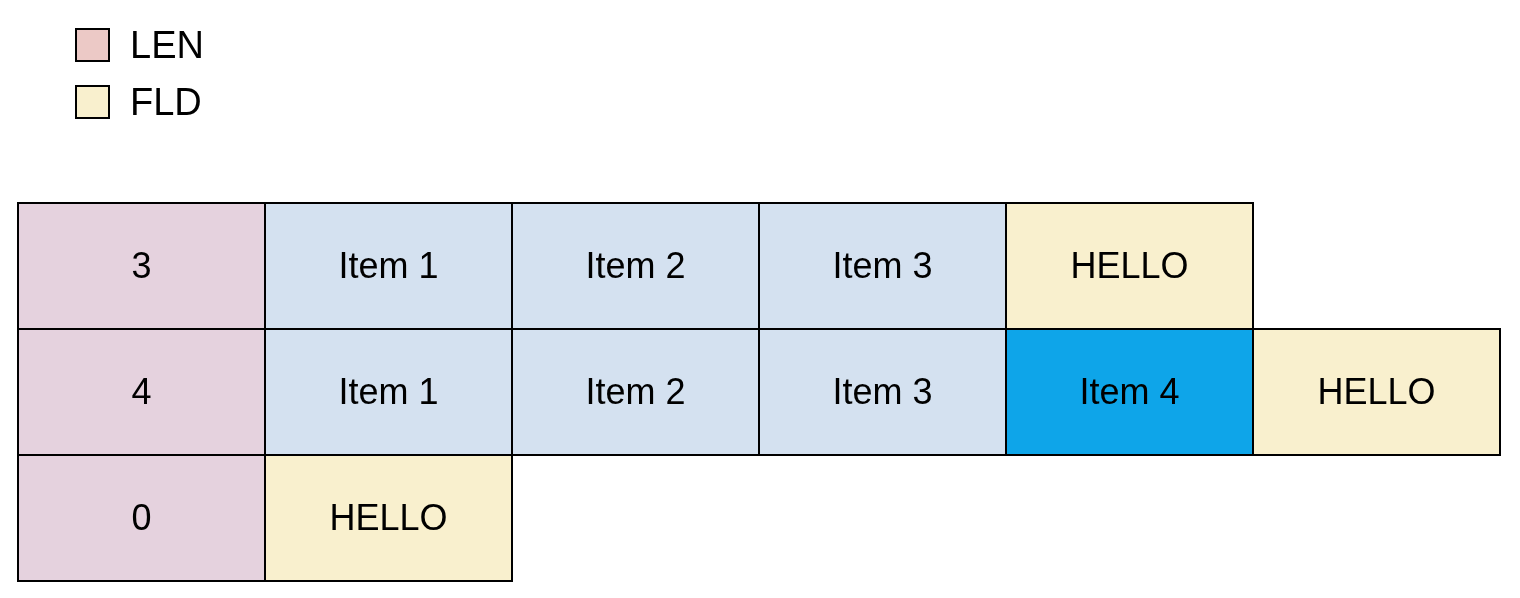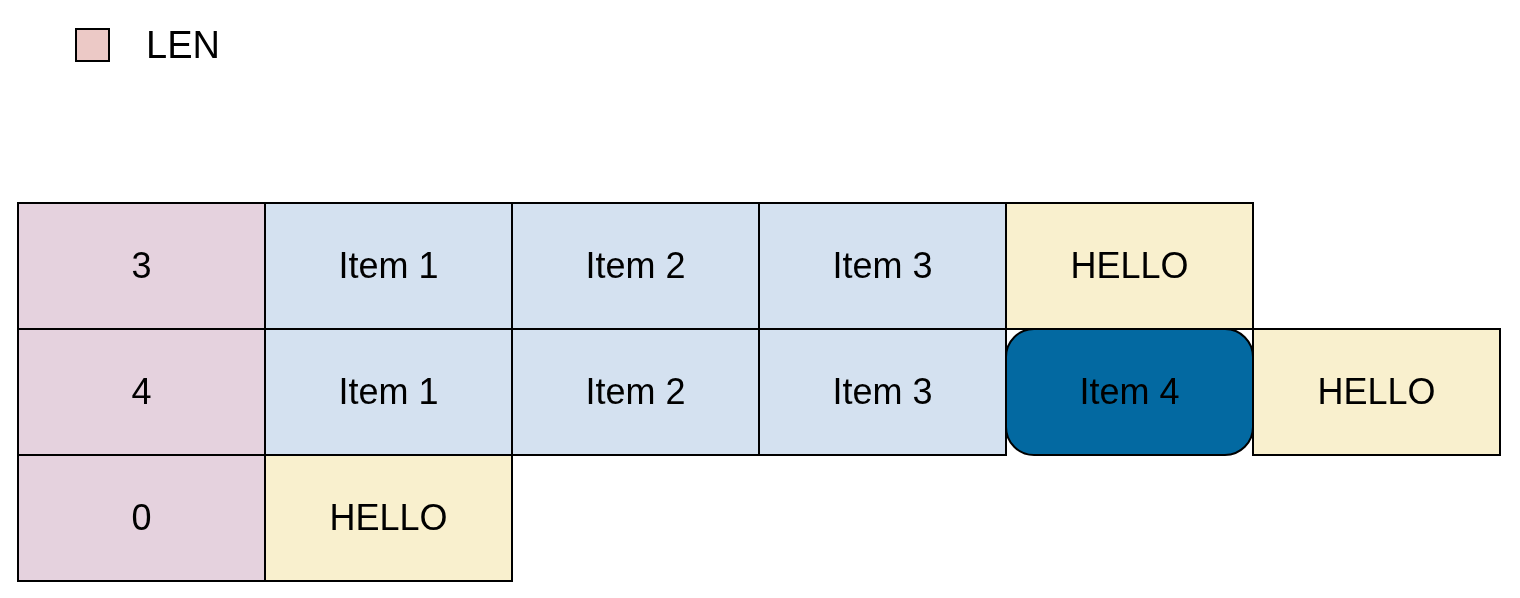--- a/index.html
+++ b/index.html
@@ -19,21 +19,21 @@
     position: absolute;
     left: 39px;
     top: 26px;
     display: flex;
     flex-direction: column;
     gap: 19px;
   }
   .legend-item {
     display: flex;
     align-items: center;
-    gap: 36px;
+    gap: 20px;
     padding-left: 36px;
   }
   .swatch {
     width: 31px;
     height: 30px;
     border: 2px solid #000000;
     flex: 0 0 auto;
   }
   .legend-label {
     font-size: 38px;
@@ -70,35 +70,39 @@
 </style>
 </head>
 <body>
 
 <div class="page">
   <div class="legend" id="legend">
       <div class="legend-item">
         <span class="swatch" style="background: rgb(236, 201, 198);"></span>
         <span class="legend-label">LEN</span>
       </div>
+      <div class="legend-item">
+        <span class="swatch" style="background: rgb(249, 240, 206);"></span>
+        <span class="legend-label">FLD</span>
+      </div>
     </div>
   <div class="layout-table" id="layout-table">
       <div class="row">
         <div class="cell" style="background: rgb(229, 210, 222);">3</div>
         <div class="cell" style="background: rgb(212, 225, 240);">Item 1</div>
         <div class="cell" style="background: rgb(212, 225, 240);">Item 2</div>
         <div class="cell" style="background: rgb(212, 225, 240);">Item 3</div>
         <div class="cell" style="background: rgb(249, 240, 206);">HELLO</div>
       </div>
       <div class="row">
         <div class="cell" style="background: rgb(229, 210, 222);">4</div>
         <div class="cell" style="background: rgb(212, 225, 240);">Item 1</div>
         <div class="cell" style="background: rgb(212, 225, 240);">Item 2</div>
         <div class="cell" style="background: rgb(212, 225, 240);">Item 3</div>
-        <div class="cell" style="background: #0369a1; border-radius: 29px;">Item 4</div>
+        <div class="cell" style="background: #0ea5e9;">Item 4</div>
         <div class="cell" style="background: rgb(249, 240, 206);">HELLO</div>
       </div>
       <div class="row">
         <div class="cell" style="background: rgb(229, 210, 222);">0</div>
         <div class="cell" style="background: rgb(249, 240, 206);">HELLO</div>
       </div>
     </div>
 </div>
 
 </body></html>

